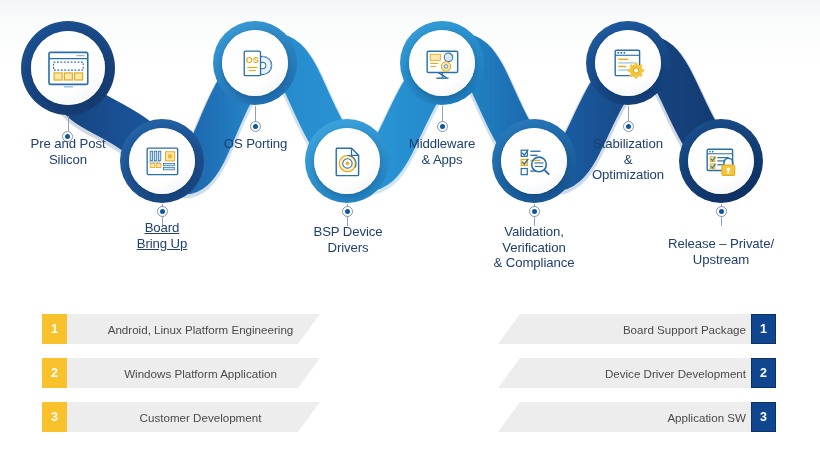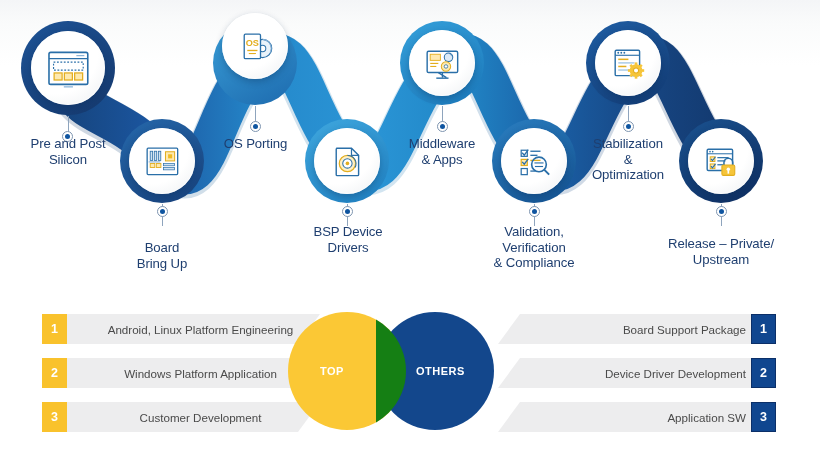--- a/index.html
+++ b/index.html
@@ -176,27 +176,27 @@
             <rect x="12" y="26" width="4.5" height="4" fill="#fde9b0" stroke="#e3ae1f" stroke-width="0.9"></rect>
             <rect x="18" y="26" width="4.5" height="4" fill="#fde9b0" stroke="#e3ae1f" stroke-width="0.9"></rect>
             <rect x="25" y="26" width="11" height="2.3" fill="#cfe2f2" stroke="#2a6fa8" stroke-width="0.7"></rect>
             <rect x="25" y="30" width="11" height="2.3" fill="#cfe2f2" stroke="#2a6fa8" stroke-width="0.7"></rect>
             <line x1="10.5" y1="24.5" x2="22" y2="24.5" stroke="#2a6fa8" stroke-width="0.6"></line>
           </svg>
         </span>
       </div>
       <div class="stem" style="left:162px; top:204px; height:22px;"></div>
       <div class="dot" style="left:157px; top:206px;"></div>
-      <div class="node-label" style="left:106px; top:240px; width:112px;">Board
+      <div class="node-label" style="left:106px; top:220px; width:112px;text-decoration:underline;">Board
 Bring Up</div>
     </div>
 
     <div class="node">
       <div class="ring" style="left:213px; top:21px; width:84px; height:84px; background:linear-gradient(150deg,#3a9fd8,#1d6aae);"></div>
-      <div class="inner" style="left:222px; top:13px; width:66px; height:66px;">
+      <div class="inner" style="left:222px; top:30px; width:66px; height:66px;">
         <span class="icon-wrap">
           <svg viewBox="0 0 48 48">
             <circle cx="31" cy="26" r="9" fill="#eaf3fa" stroke="#2a6fa8" stroke-width="1.2"></circle>
             <circle cx="31" cy="26" r="3.2" fill="#fff" stroke="#2a6fa8" stroke-width="1"></circle>
             <path d="M31 17 A9 9 0 0 1 38.5 30" fill="none" stroke="#8ab4d8" stroke-width="1"></path>
             <rect x="13" y="12" width="16" height="24" rx="1.2" fill="#fff" stroke="#2a6fa8" stroke-width="1.3"></rect>
             <text x="21" y="24" font-size="9" font-family="Liberation Sans, sans-serif" font-weight="700" fill="#e3ae1f" text-anchor="middle">OS</text>
             <line x1="16" y1="28" x2="26" y2="28" stroke="#e3ae1f" stroke-width="1.3"></line>
             <line x1="17.5" y1="31" x2="24.5" y2="31" stroke="#e3ae1f" stroke-width="1.1"></line>
           </svg>
@@ -365,27 +365,20 @@
         </div>
       </div>
       <div class="row row-left">
         <div class="numbox yellow">3</div>
         <div class="rowbody">
           <span class="row-text">Customer Development</span>
         </div>
       </div>
     </div>
 
-    <div id="venn">
-      <div class="venn-circle" id="venn-left"></div>
-      <div class="venn-circle" id="venn-right"></div>
-      <div id="venn-overlap"></div>
-      <span class="venn-label" id="venn-label-left">TOP</span>
-      <span class="venn-label" id="venn-label-right">OTHERS</span>
-    </div>
 
     <div class="list list-right">
       <div class="row row-right">
         <div class="rowbody">
           <span class="row-text">Board Support Package</span>
         </div>
         <div class="numbox blue">1</div>
       </div>
       <div class="row row-right">
         <div class="rowbody">

